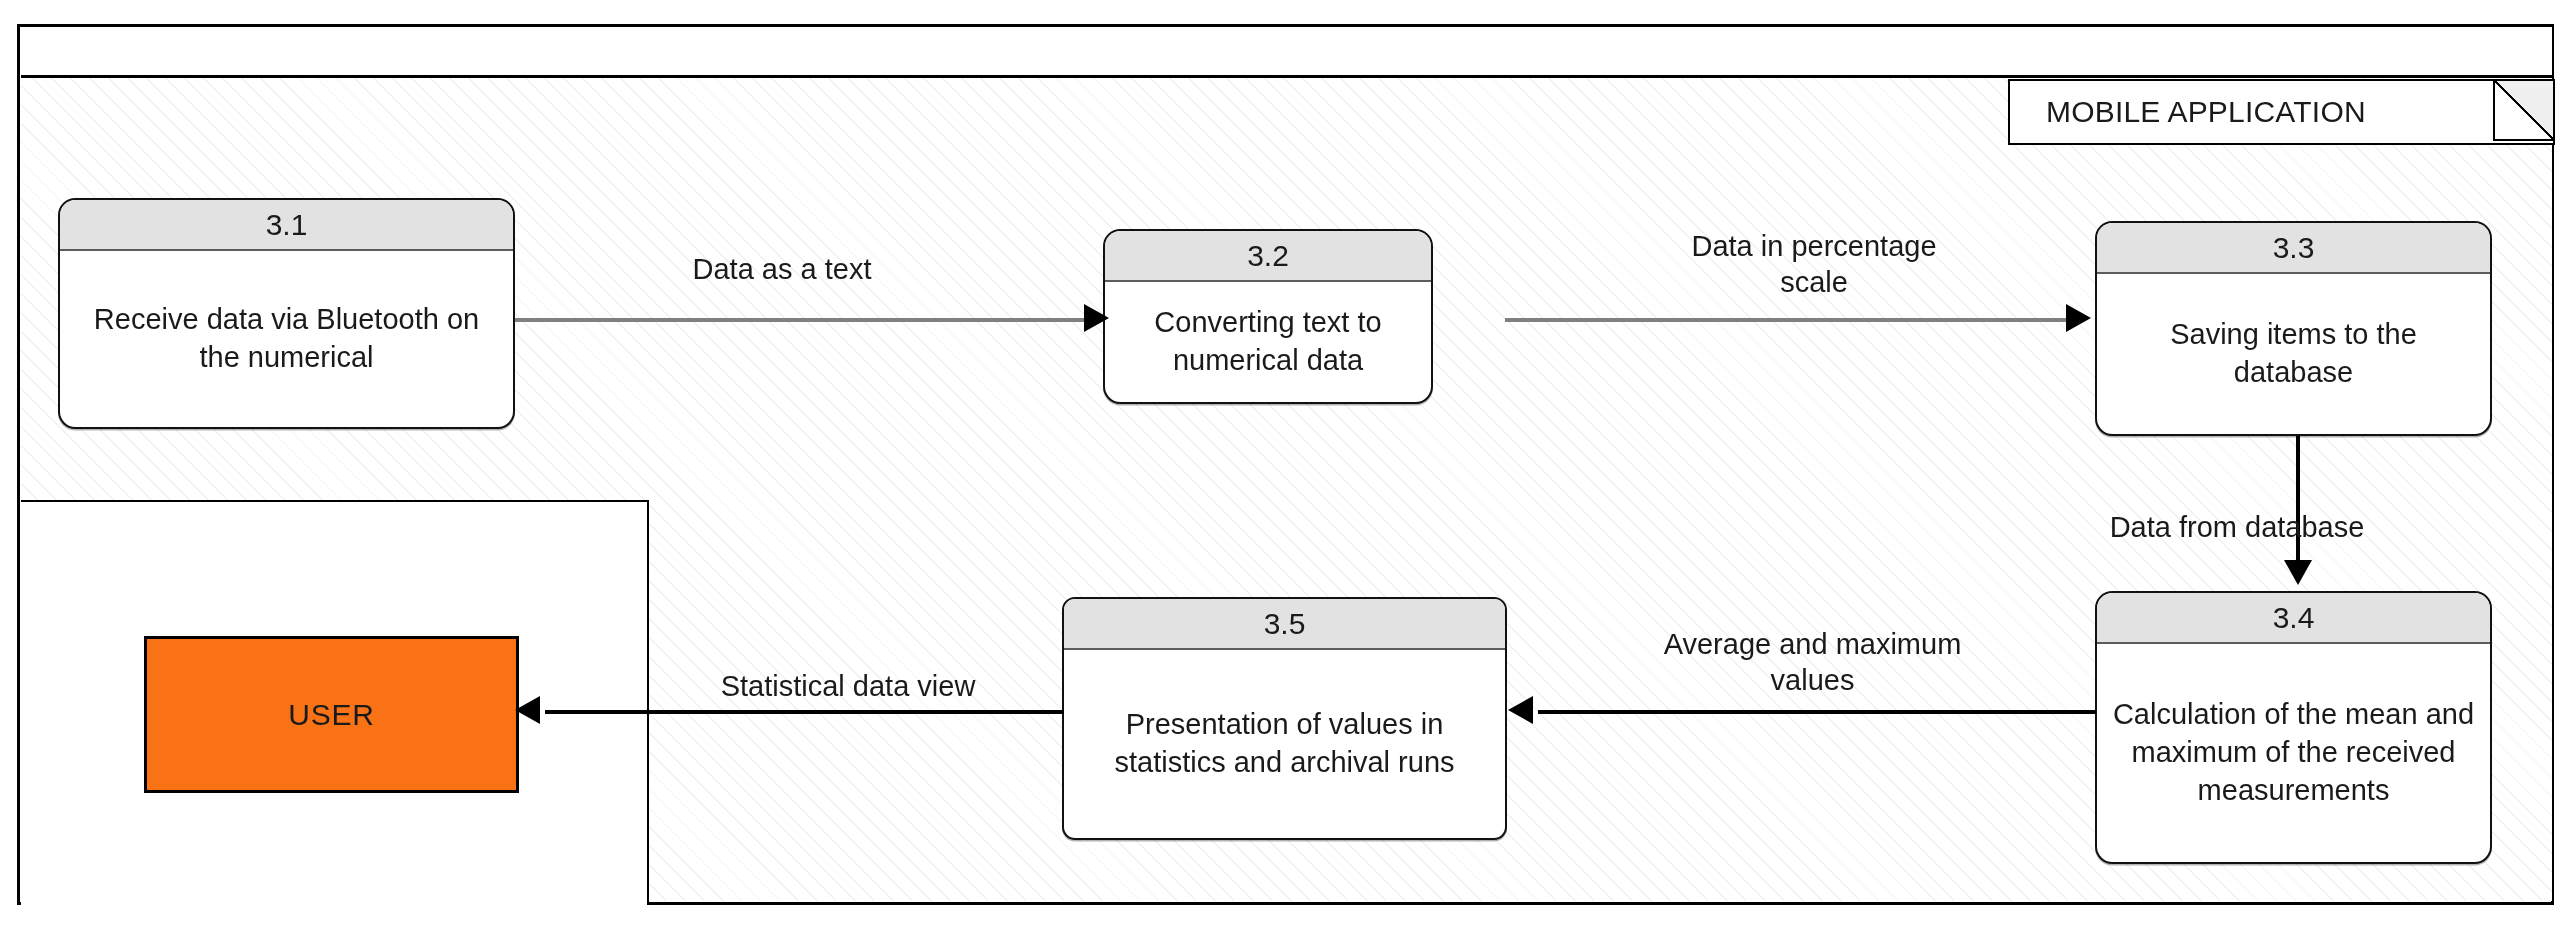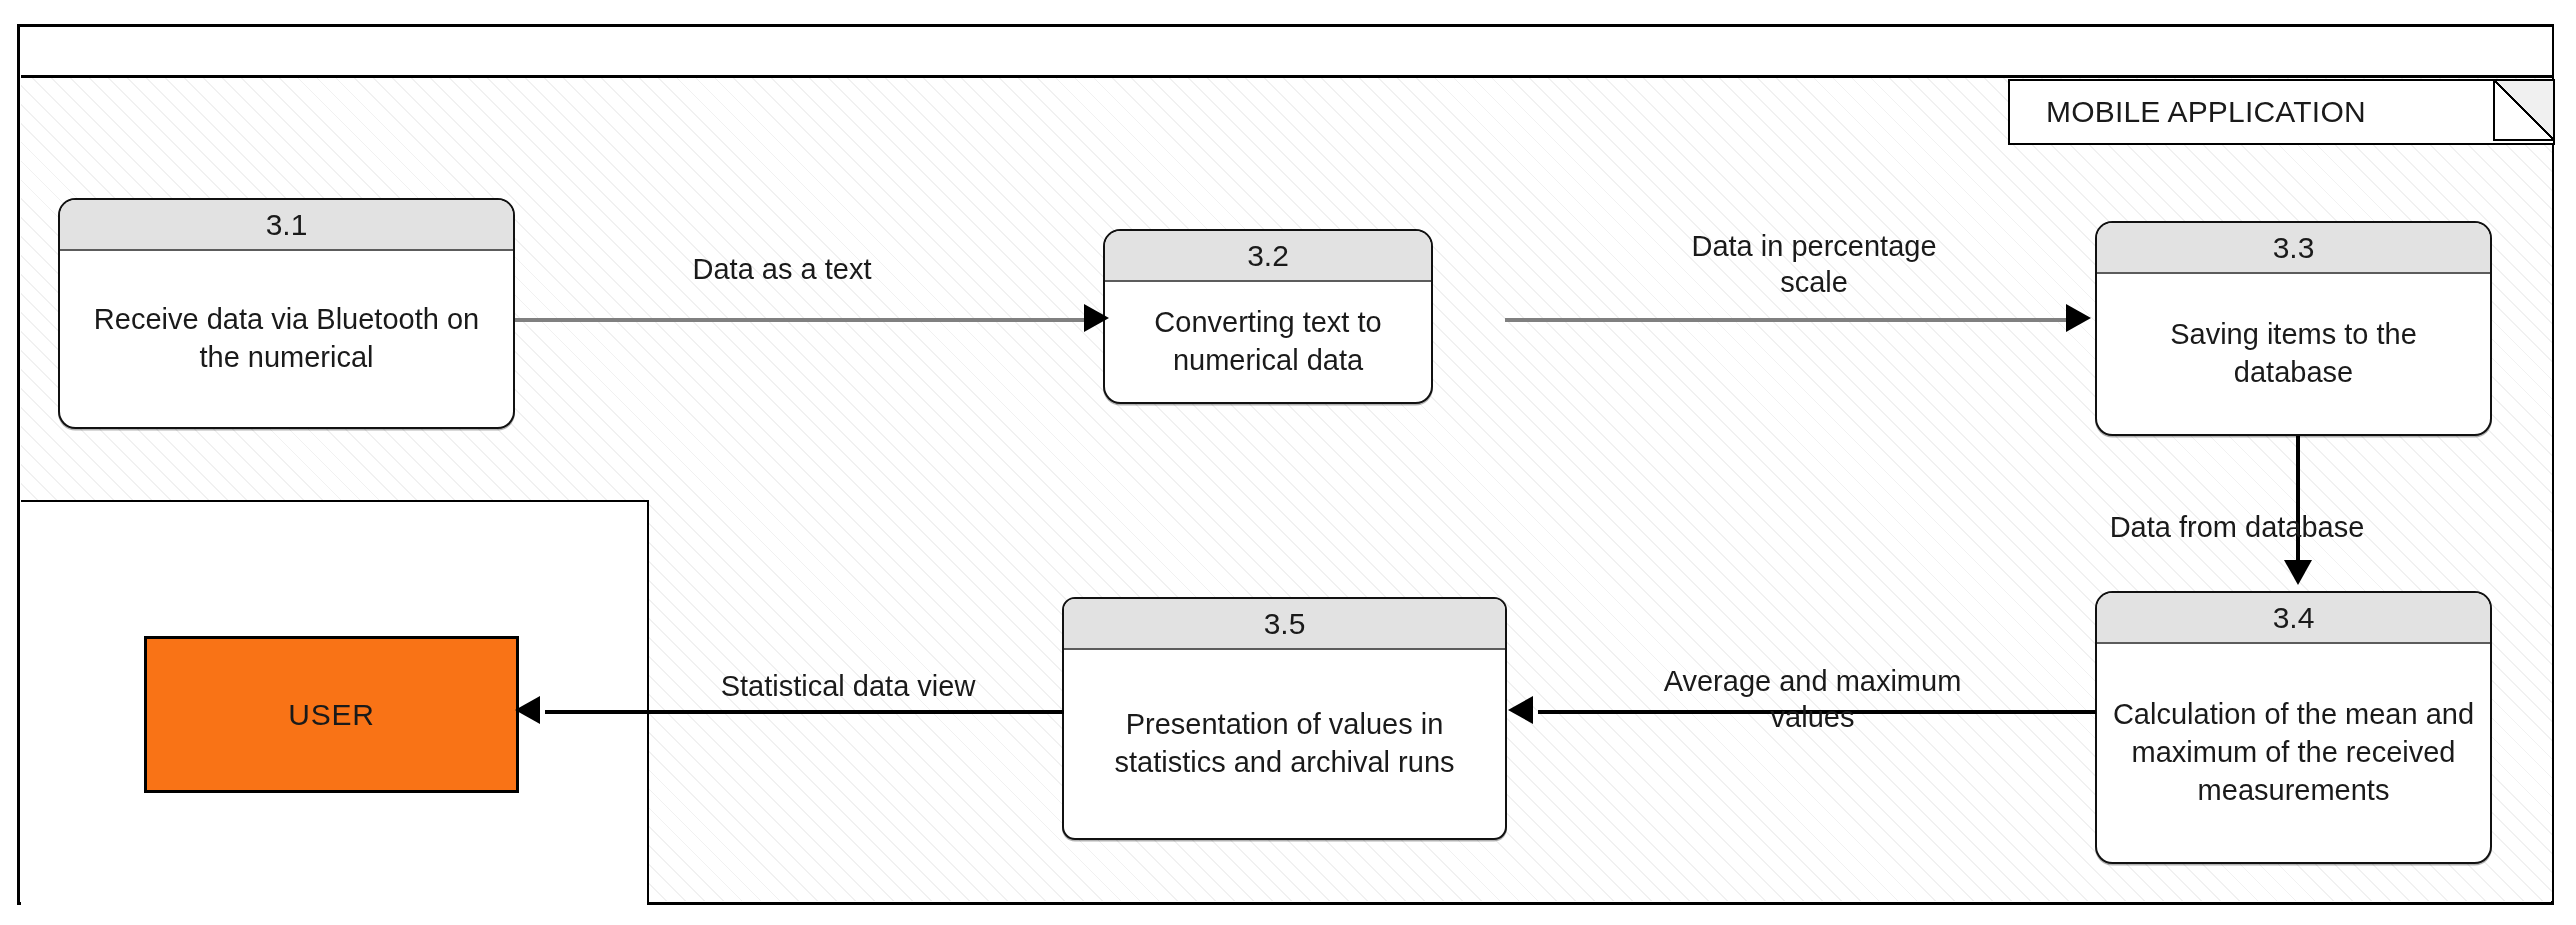--- a/index.html
+++ b/index.html
@@ -228,21 +228,21 @@
   #flow-b-line  { left: 1505px; top: 318px;  width: 564px;  border-top-color: #808080; }
   #flow-b-head  { left: 2066px; top: 304px; }
   #flow-b-label { left: 1628px; top: 228px;  width: 372px; }
 
   #flow-c-line  { left: 2296px; top: 436px;  height: 130px; border-left-color: #000000; }
   #flow-c-head  { left: 2284px; top: 560px; }
   #flow-c-label { left: 1984px; top: 477px;  width: 506px; margin-top: 32px; }
 
   #flow-d-line  { left: 1538px; top: 710px;  width: 558px;  border-top-color: #000000; }
   #flow-d-head  { left: 1508px; top: 696px; }
-  #flow-d-label { left: 1587px; top: 663px;  width: 451px; text-align: center; }
+  #flow-d-label { left: 1587px; top: 626px;  width: 451px; text-align: center; }
 
   #flow-e-line  { left: 545px;  top: 710px;  width: 519px;  border-top-color: #000000; }
   #flow-e-head  { left: 515px;  top: 696px; }
   #flow-e-label { left: 662px;  top: 668px;  width: 372px; }
 </style>
 </head>
 <body>
 
 <div id="canvas">
 

